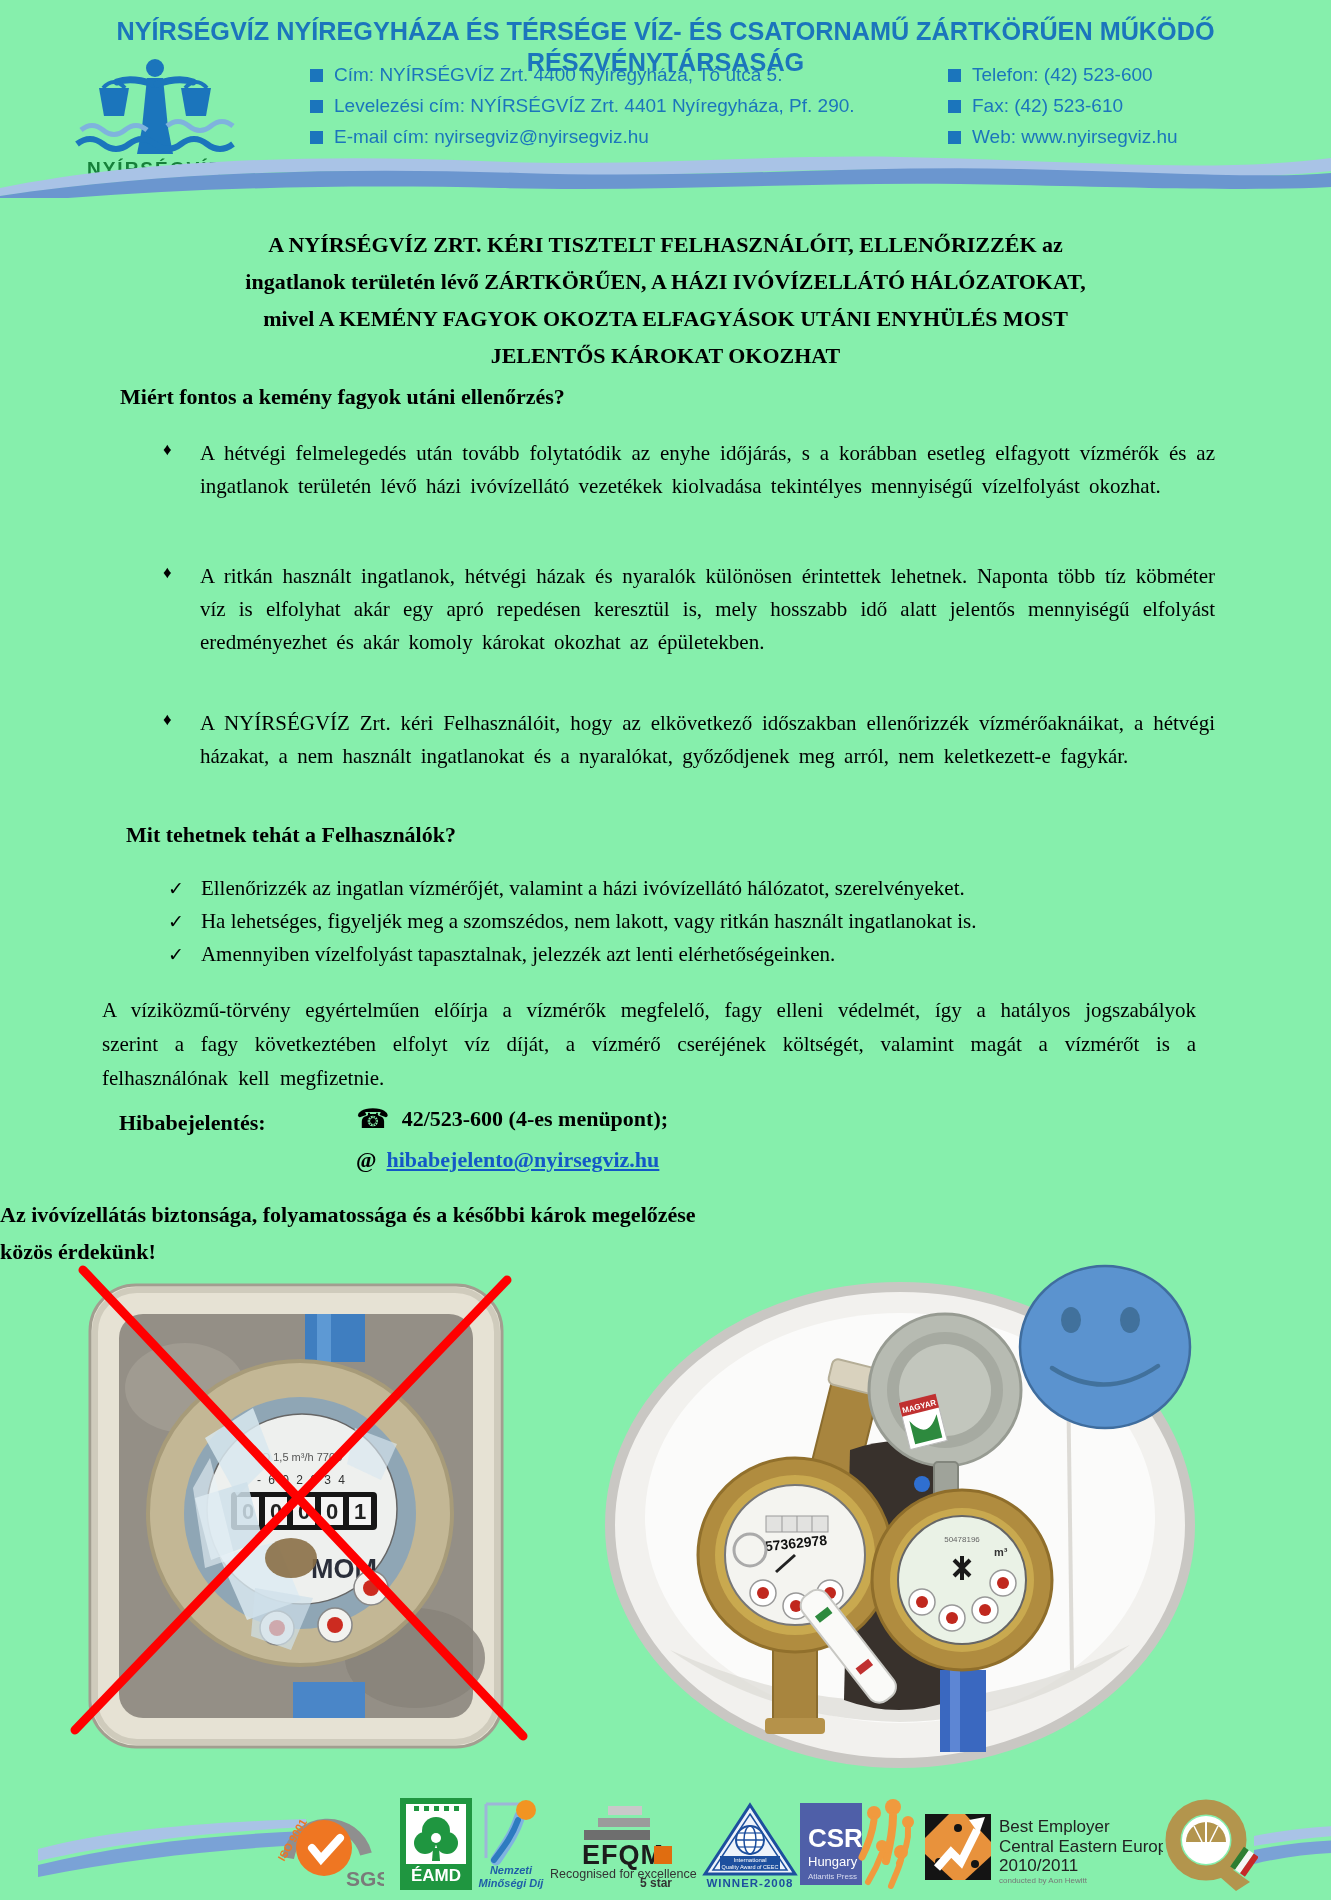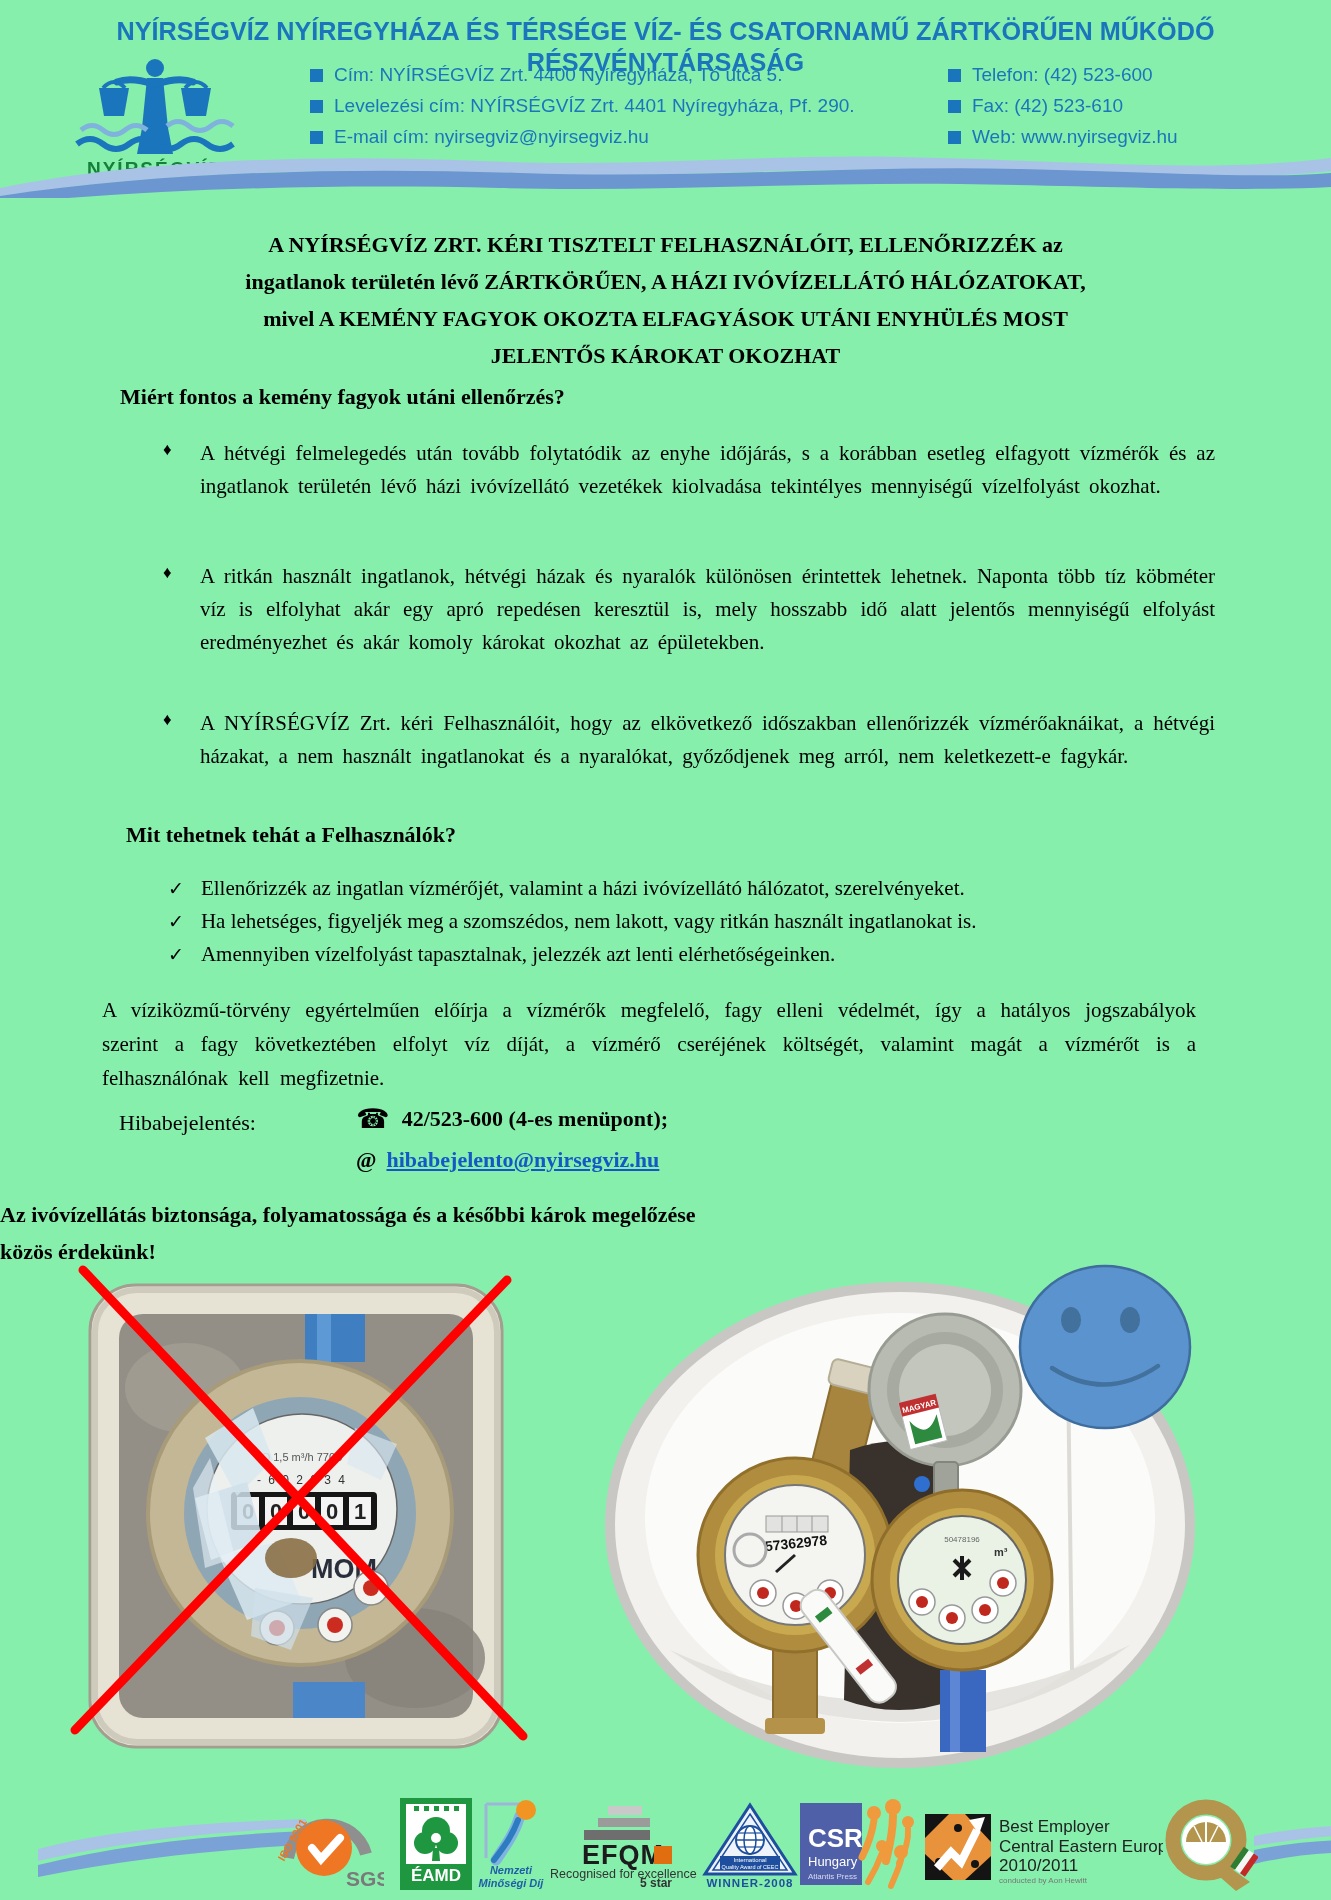--- a/index.html
+++ b/index.html
@@ -22,21 +22,21 @@
   .title-block{position:absolute;top:226px;left:0;width:1331px;text-align:center;
     font-weight:bold;font-size:22px;line-height:37px;}
   .h-line{position:absolute;font-weight:bold;font-size:22px;}
   .bullet{position:absolute;left:163px;width:1052px;display:flex;}
   .bullet .dm{width:37px;font-size:17px;padding-top:3px;flex:none;}
   .bullet .tx{flex:1;text-align:justify;font-size:21px;line-height:33px;word-spacing:4px;}
   .check{position:absolute;left:168px;display:flex;gap:17px;font-size:21px;white-space:nowrap;}
   .ck{font-family:"DejaVu Sans",sans-serif;font-size:19px;padding-top:1px;}
   .law{position:absolute;left:102px;top:993px;width:1094px;text-align:justify;
     font-size:21px;line-height:34px;word-spacing:5px;}
-  .rep-label{position:absolute;left:119px;top:1110px;font-weight:normal;font-size:22px;}
+  .rep-label{position:absolute;left:119px;top:1110px;font-weight:bold;font-size:22px;}
   .rep-phone{position:absolute;left:356px;top:1106px;font-weight:bold;font-size:22px;
     display:flex;align-items:center;gap:12px;}
   .phone-ico{font-family:"DejaVu Sans",sans-serif;font-size:27px;line-height:22px;}
   .rep-email{position:absolute;left:356px;top:1147px;font-weight:bold;font-size:22px;
     display:flex;align-items:center;gap:10px;}
   a.email{color:#1358c6;text-decoration:underline;font-weight:bold;}
   .closing{position:absolute;top:1196px;left:0;width:1331px;
     font-weight:bold;font-size:22px;line-height:37px;}
 
   

